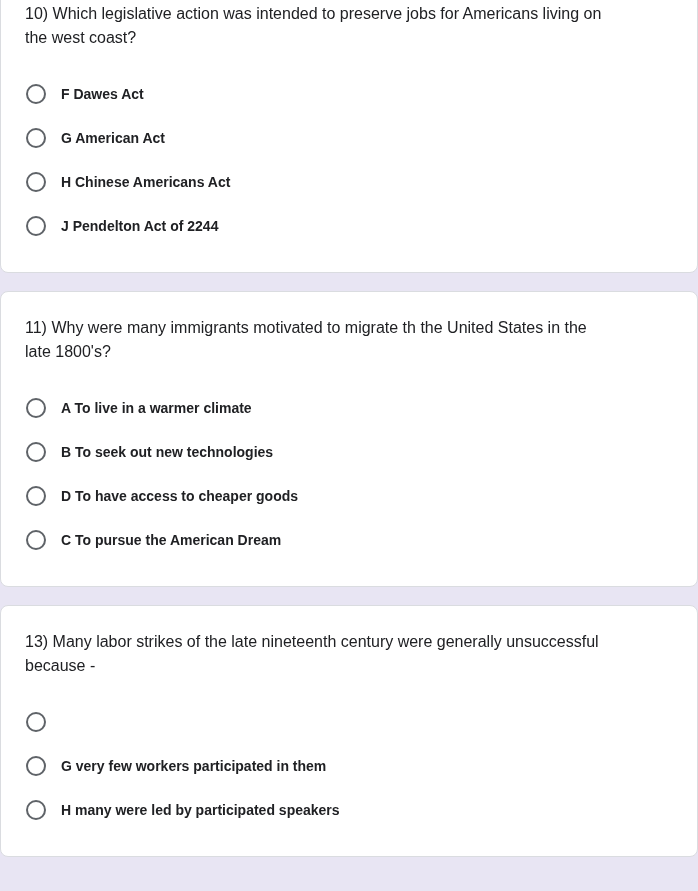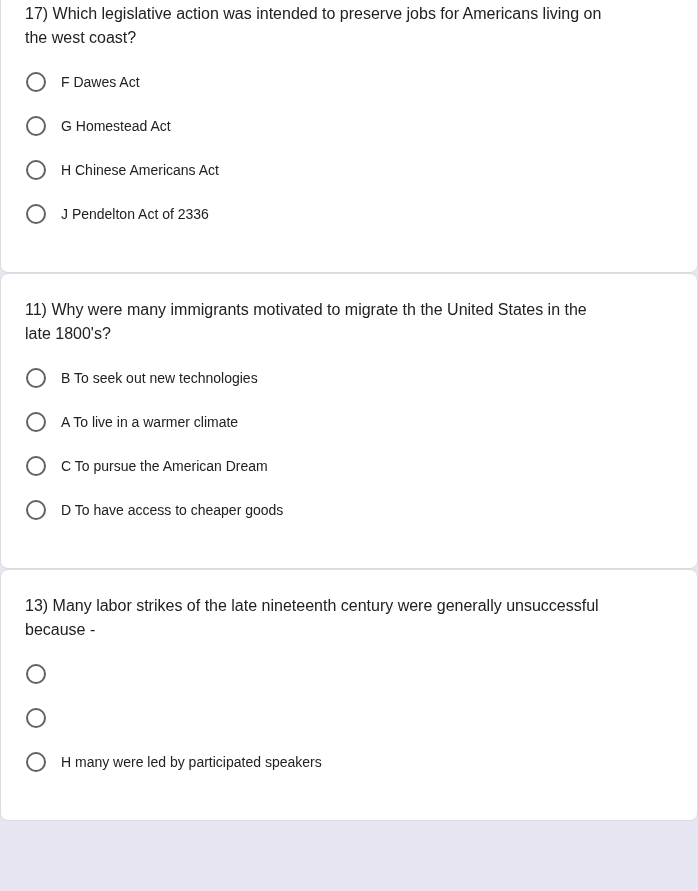--- a/index.html
+++ b/index.html
@@ -18,32 +18,35 @@
     width: 698px;
     background: #ffffff;
     border: 1px solid #dadce0;
     border-radius: 8px;
     padding: 24px 24px 24px 24px;
   }
   .card.first {
     margin-top: -23px;
   }
   .card + .card {
+    margin-top: 18px;
   }
   .question {
     font-size: 16px;
     line-height: 24px;
     color: #202124;
     white-space: pre-line;
     margin: 0 -10px 22px 0;
   }
   .option-row {
     display: flex;
+    align-items: center;
     height: 44px;
     cursor: pointer;
+    font-weight: bold;
   }
   .radio {
     flex: 0 0 auto;
     width: 20px;
     height: 20px;
     margin-left: 1px;
     border: 2px solid #5f6368;
     border-radius: 50%;
     background: #ffffff;
   }
@@ -51,73 +54,74 @@
     margin-left: 15px;
     font-size: 14px;
     line-height: 20px;
     color: #202124;
   }
 </style>
 </head>
 <body>
 
 <div class="card first">
-  <div class="question">17) Which legislative action was intended to preserve jobs for Americans living on
+  <div class="question">10) Which legislative action was intended to preserve jobs for Americans living on
 the west coast?</div>
   <div>
     <div class="option-row">
       <div class="radio"></div>
       <div class="option-label">F Dawes Act</div>
     </div>
     <div class="option-row">
       <div class="radio"></div>
-      <div class="option-label">G Homestead Act</div>
+      <div class="option-label">G American Act</div>
     </div>
     <div class="option-row">
       <div class="radio"></div>
       <div class="option-label">H Chinese Americans Act</div>
     </div>
     <div class="option-row">
       <div class="radio"></div>
-      <div class="option-label">J Pendelton Act of 2336</div>
+      <div class="option-label">J Pendelton Act of 2244</div>
     </div>
   </div>
 </div>
 
 <div class="card">
   <div class="question">11) Why were many immigrants motivated to migrate th the United States in the
 late 1800's?</div>
   <div>
     <div class="option-row">
       <div class="radio"></div>
+      <div class="option-label">A To live in a warmer climate</div>
+    </div>
+    <div class="option-row">
+      <div class="radio"></div>
       <div class="option-label">B To seek out new technologies</div>
     </div>
     <div class="option-row">
       <div class="radio"></div>
-      <div class="option-label">A To live in a warmer climate</div>
+      <div class="option-label">D To have access to cheaper goods</div>
     </div>
     <div class="option-row">
       <div class="radio"></div>
       <div class="option-label">C To pursue the American Dream</div>
-    </div>
-    <div class="option-row">
-      <div class="radio"></div>
-      <div class="option-label">D To have access to cheaper goods</div>
     </div>
   </div>
 </div>
 
 <div class="card">
   <div class="question">13) Many labor strikes of the late nineteenth century were generally unsuccessful
 because -</div>
   <div>
     <div class="option-row">
       <div class="radio"></div>
     </div>
     <div class="option-row">
       <div class="radio"></div>
+      <div class="option-label">G very few workers participated in them</div>
     </div>
     <div class="option-row">
       <div class="radio"></div>
       <div class="option-label">H many were led by participated speakers</div>
     </div>
   </div>
 </div>
 
 </body></html>

